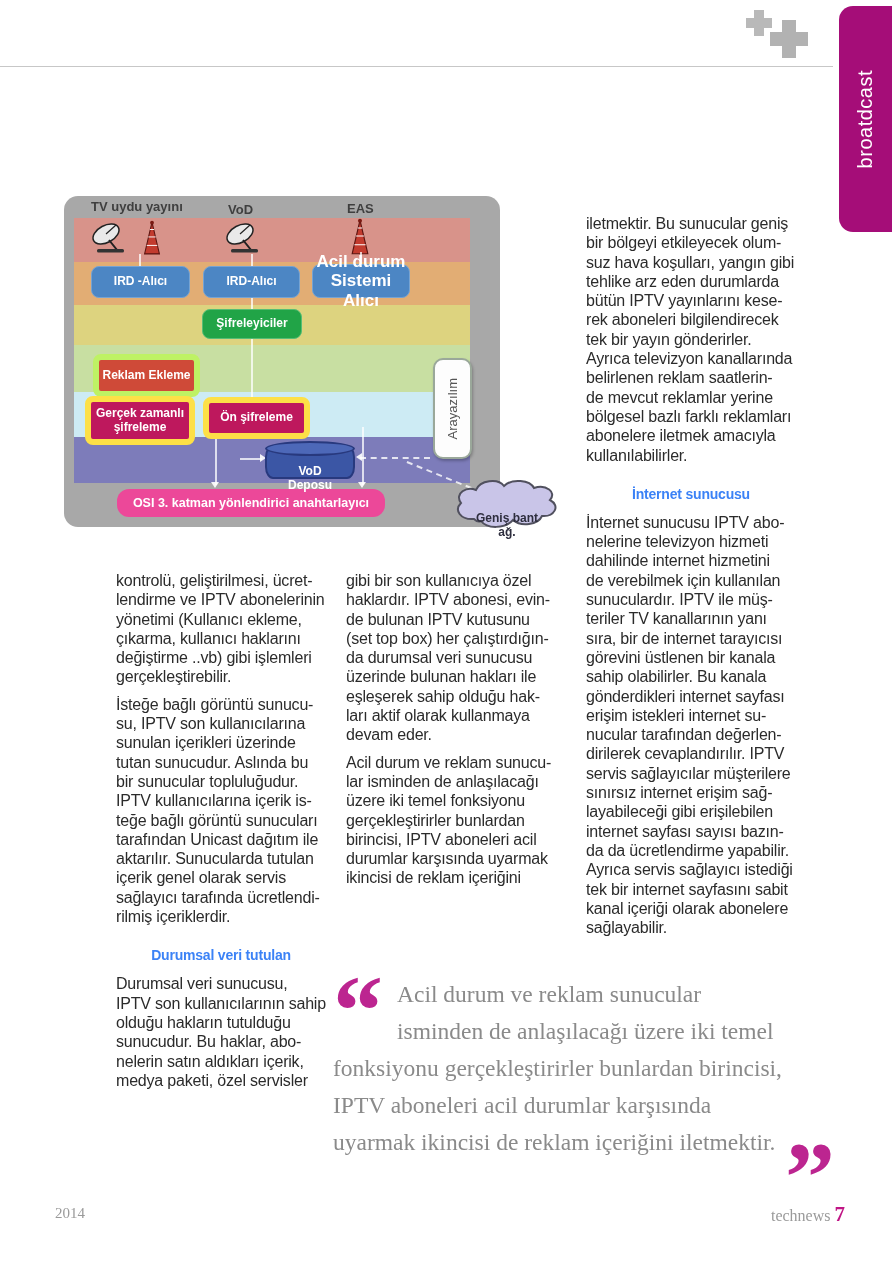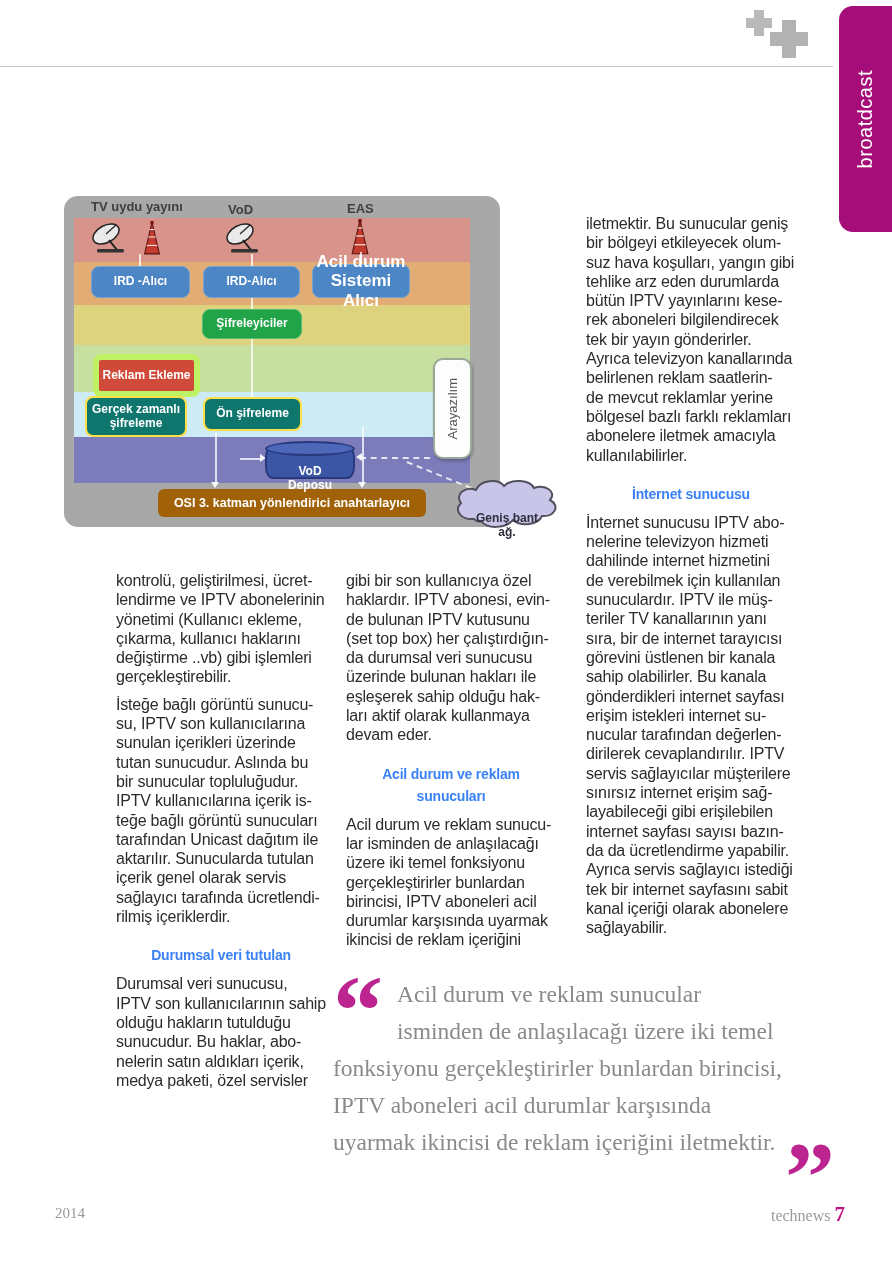--- a/index.html
+++ b/index.html
@@ -19,22 +19,22 @@
   .b-yellow{top:109px;height:40px;background:#ddd37f;}
   .b-green{top:149px;height:47px;background:#c8dfa2;}
   .b-cyan{top:196px;height:45px;background:#cdebf4;}
   .b-purple{top:241px;height:46px;background:#7d7cba;}
   .src-label{position:absolute;top:3px;font-size:13px;font-weight:bold;color:#3f3f3f;white-space:nowrap;}
   .node{position:absolute;color:#fff;font-weight:bold;text-align:center;border-radius:8px;
         display:flex;align-items:center;justify-content:center;white-space:pre-line;line-height:1.15;}
   .blue{background:#4c86c4;border:1px solid #76a3d2;}
   .green-box{background:#21a447;border:1px solid #56bd75;}
   .redorange{background:#cf4a38;border:6px solid #bef264;}
-  .crimson{background:#0f766e;border:2px solid #fde047;}
-  .osi{background:#a16207;border-radius:6px;font-size:12.5px;margin-left:41px;}
+  .crimson{background:#be185d;border:6px solid #fde047;}
+  .osi{background:#ec4899;border-radius:12px;font-size:12.5px;}
   .cyl{position:absolute;background:#3b56a5;border:2px solid #28397e;border-radius:8px/12px;
        color:#fff;font-weight:bold;font-size:12px;text-align:center;white-space:pre-line;line-height:14px;padding-top:3px;box-sizing:border-box;}
   .cyl::before{content:"";position:absolute;left:-2px;right:-2px;top:-6px;height:11px;background:#4d68b8;
        border:2px solid #28397e;border-radius:50%;}
   .cyl .cyl-text{position:relative;z-index:2;}
   .middleware{position:absolute;background:#fdfdfd;border:2px solid #9aa89a;border-radius:10px;
        display:flex;align-items:center;justify-content:center;box-shadow:1px 2px 3px rgba(0,0,0,.25);}
   .middleware span{writing-mode:vertical-rl;transform:rotate(180deg);color:#555;font-size:13px;}
   .vline{position:absolute;width:2px;background:rgba(255,255,255,.75);}
   .hline{position:absolute;height:2px;background:rgba(255,255,255,.75);}
@@ -202,22 +202,20 @@
   <div class="col col-mid">
     <p>gibi bir son kullanıcıya özel
 haklardır. IPTV abonesi, evin-
 de bulunan IPTV kutusunu
 (set top box) her çalıştırdığın-
 da durumsal veri sunucusu
 üzerinde bulunan hakları ile
 eşleşerek sahip olduğu hak-
 ları aktif olarak kullanmaya
 devam eder.</p>
-    <h3>Acil durum ve reklam
-sunucuları</h3>
     <p>Acil durum ve reklam sunucu-
 lar isminden de anlaşılacağı
 üzere iki temel fonksiyonu
 gerçekleştirirler bunlardan
 birincisi, IPTV aboneleri acil
 durumlar karşısında uyarmak
 ikincisi de reklam içeriğini</p>
   </div>
 
   <div class="col col-right">

